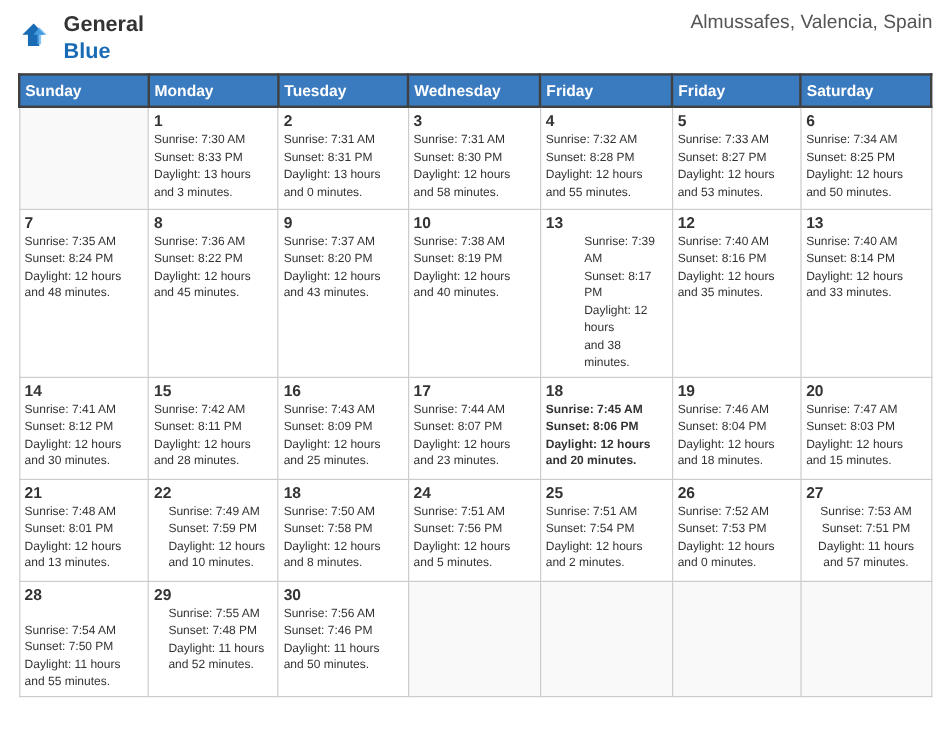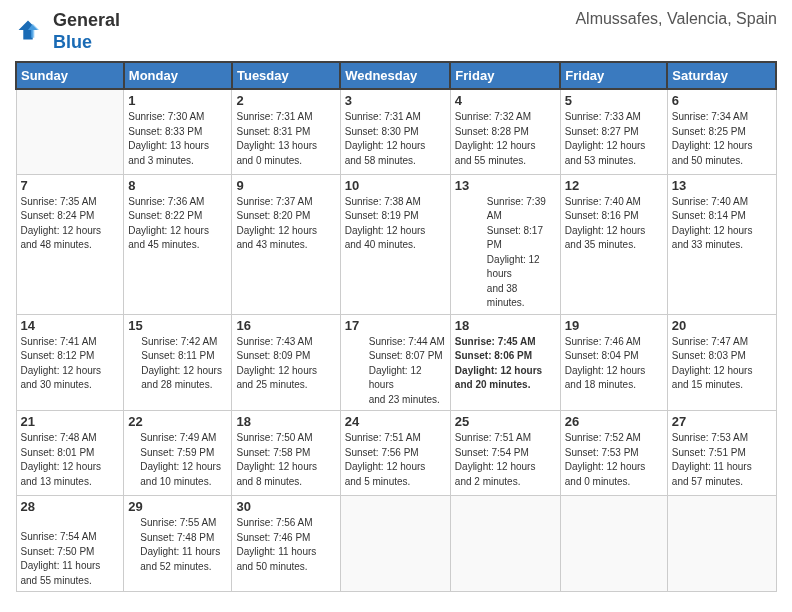--- a/index.html
+++ b/index.html
@@ -225,35 +225,35 @@
         <tr>
           <td>
             <span class="day-num">14</span>
             <div class="day-info" style="white-space: pre-line;">Sunrise: 7:41 AM
 Sunset: 8:12 PM
 Daylight: 12 hours
 and 30 minutes.</div>
           </td>
           <td>
             <span class="day-num">15</span>
-            <div class="day-info" style="white-space: pre-line; margin-left: 13px;">Sunrise: 7:42 AM
+            <div class="day-info" style="white-space: pre-line;">Sunrise: 7:42 AM
 Sunset: 8:11 PM
 Daylight: 12 hours
 and 28 minutes.</div>
           </td>
           <td>
             <span class="day-num">16</span>
             <div class="day-info" style="white-space: pre-line;">Sunrise: 7:43 AM
 Sunset: 8:09 PM
 Daylight: 12 hours
 and 25 minutes.</div>
           </td>
           <td>
             <span class="day-num">17</span>
-            <div class="day-info" style="white-space: pre-line; margin-left: 24px;">Sunrise: 7:44 AM
+            <div class="day-info" style="white-space: pre-line;">Sunrise: 7:44 AM
 Sunset: 8:07 PM
 Daylight: 12 hours
 and 23 minutes.</div>
           </td>
           <td>
             <span class="day-num">18</span>
             <div class="day-info" style="white-space: pre-line; font-weight: bold;">Sunrise: 7:45 AM
 Sunset: 8:06 PM
 Daylight: 12 hours
 and 20 minutes.</div>
@@ -311,21 +311,21 @@
           </td>
           <td>
             <span class="day-num">26</span>
             <div class="day-info" style="white-space: pre-line;">Sunrise: 7:52 AM
 Sunset: 7:53 PM
 Daylight: 12 hours
 and 0 minutes.</div>
           </td>
           <td>
             <span class="day-num">27</span>
-            <div class="day-info" style="white-space: pre-line;">Sunrise: 7:53 AM
+            <div class="day-info" style="white-space: pre-line; text-align: center;">Sunrise: 7:53 AM
 Sunset: 7:51 PM
 Daylight: 11 hours
 and 57 minutes.</div>
           </td>
         </tr>
         <tr>
           <td>
             <span class="day-num">28</span>
             <div class="day-info" style="white-space: pre-line; margin-top: 16px;">Sunrise: 7:54 AM
 Sunset: 7:50 PM

